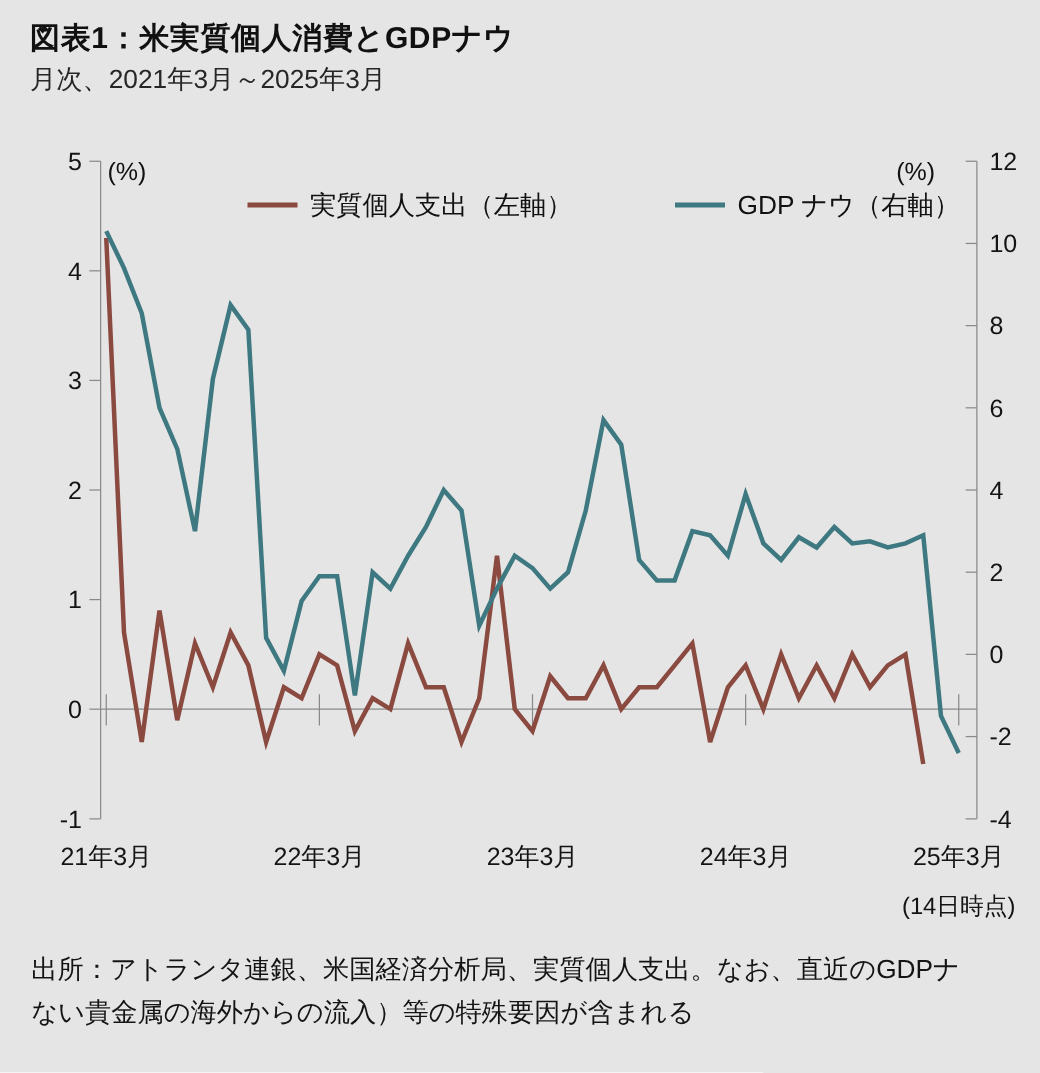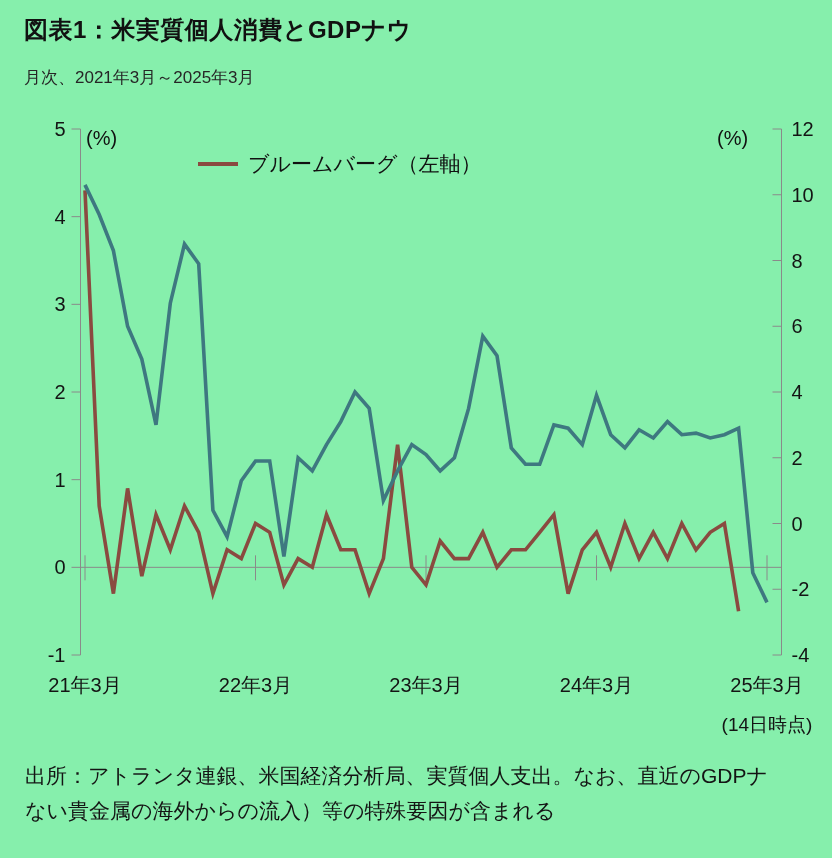--- a/index.html
+++ b/index.html
@@ -1,21 +1,21 @@
 <!DOCTYPE html>
 <html><head>
 <meta charset="utf-8">
 <style>
   html,body { margin:0; padding:0; background:#fff; }
   .page {
-    position:relative; width:832px; height:858px; background:#86efac; overflow:hidden;
+    position:relative; width:832px; height:858px; background:#e5e5e5; overflow:hidden;
     font-family:"Liberation Sans","DejaVu Sans",sans-serif; color:#111;
   }
   .title { position:absolute; left:24px; top:14px; font-size:24px; font-weight:700; letter-spacing:.5px; }
-  .subtitle { position:absolute; left:24px; top:66px; font-size:17px; color:#262626; }
+  .subtitle { position:absolute; left:24px; top:49px; font-size:21px; color:#262626; }
   .legend { position:absolute; left:198px; top:150px; display:flex; column-gap:82px; align-items:center; }
   .legend-item { display:flex; align-items:center; gap:10px; font-size:21px; }
   .swatch { width:40px; height:4px; flex:0 0 auto; }
   .unit-label { position:absolute; top:127px; font-size:20px; }
   .unit-left { left:86px; }
   .unit-right { left:717px; }
   .footnote { position:absolute; left:25px; top:758px; width:795px; font-size:21px; line-height:35px; color:#141414; }
   svg.chart { position:absolute; left:0; top:0; }
   svg text { font-family:"Liberation Sans","DejaVu Sans",sans-serif; fill:#141414; }
 </style>
@@ -77,21 +77,25 @@
       <polyline points="85.0,190.4 99.2,506.0 113.4,593.6 127.6,488.4 141.8,576.1 156.0,514.7 170.3,549.8 184.5,506.0 198.7,532.3 212.9,593.6 227.1,549.8 241.3,558.6 255.5,523.5 269.7,532.3 283.9,584.9 298.1,558.6 312.3,567.3 326.5,514.7 340.8,549.8 355.0,549.8 369.2,593.6 383.4,558.6 397.6,444.6 411.8,567.3 426.0,584.9 440.2,541.0 454.4,558.6 468.6,558.6 482.8,532.3 497.0,567.3 511.3,549.8 525.5,549.8 539.7,532.3 553.9,514.7 568.1,593.6 582.3,549.8 596.5,532.3 610.7,567.3 624.9,523.5 639.1,558.6 653.3,532.3 667.5,558.6 681.8,523.5 696.0,549.8 710.2,532.3 724.4,523.5 738.6,611.2" fill="none" stroke="#8a4a40" stroke-width="3.6" stroke-linejoin="miter" stroke-linecap="butt"></polyline>
       <polyline points="85.0,184.9 99.2,214.5 113.4,250.6 127.6,326.3 141.8,359.1 156.0,424.9 170.3,303.2 184.5,244.1 198.7,263.8 212.9,510.3 227.1,536.7 241.3,480.8 255.5,461.0 269.7,461.0 283.9,556.4 298.1,457.8 312.3,470.9 326.5,444.6 340.8,421.6 355.0,392.0 369.2,408.4 383.4,500.5 397.6,470.9 411.8,444.6 426.0,454.5 440.2,470.9 454.4,457.8 468.6,408.4 482.8,336.1 497.0,355.8 511.3,447.9 525.5,464.3 539.7,464.3 553.9,424.9 568.1,428.2 582.3,444.6 596.5,395.3 610.7,434.7 624.9,447.9 639.1,429.8 653.3,438.0 667.5,421.6 681.8,434.7 696.0,433.1 710.2,438.0 724.4,434.7 738.6,428.2 752.8,572.8 767.0,602.4" fill="none" stroke="#3e7880" stroke-width="3.6" stroke-linejoin="miter" stroke-linecap="butt"></polyline>
     </svg>
 
   <div class="unit-label unit-left">(%)</div>
   <div class="unit-label unit-right">(%)</div>
 
   <div class="legend">
     <div class="legend-item">
       <span class="swatch" style="background: rgb(138, 74, 64);"></span>
-      <span>ブルームバーグ（左軸）</span>
+      <span>実質個人支出（左軸）</span>
+    </div>
+    <div class="legend-item">
+      <span class="swatch" style="background: rgb(62, 120, 128);"></span>
+      <span>GDP ナウ（右軸）</span>
     </div>
   </div>
 
   <div class="footnote">
     <div>出所：アトランタ連銀、米国経済分析局、実質個人支出。なお、直近のGDPナ</div>
     <div>ない貴金属の海外からの流入）等の特殊要因が含まれる</div>
   </div>
 
 </div>
 

